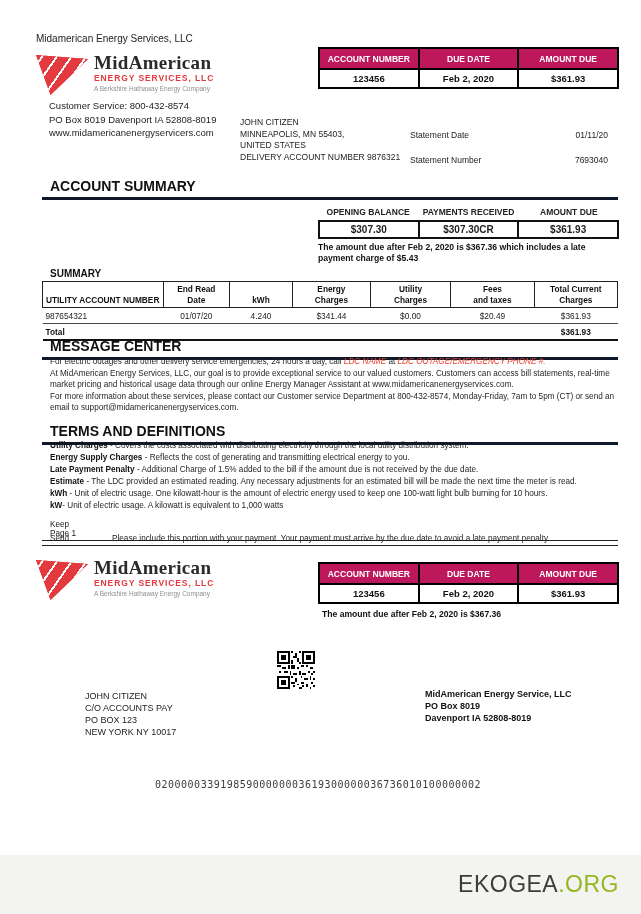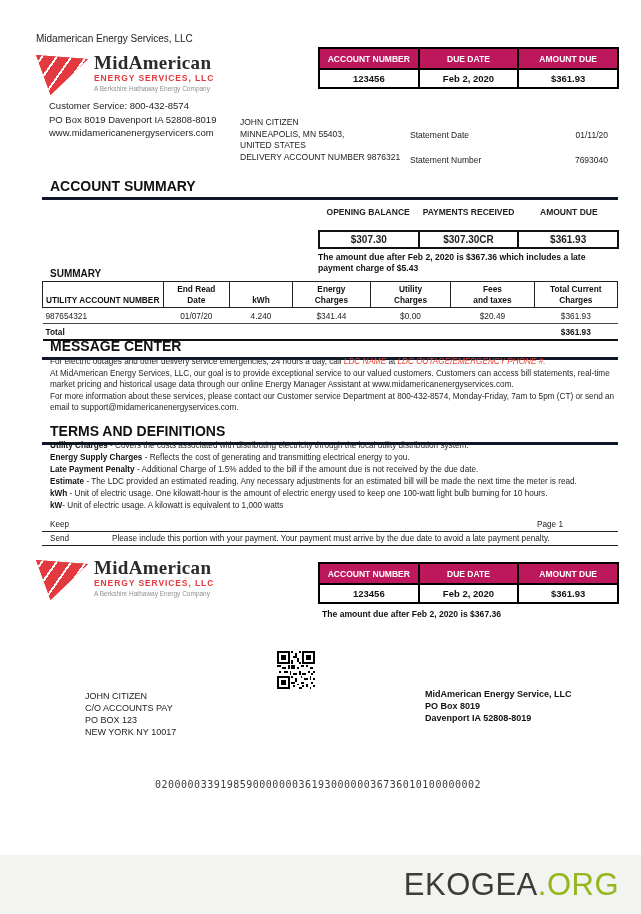--- a/index.html
+++ b/index.html
@@ -40,55 +40,55 @@
 
   .section-h {
     left:42px; width:576px; font-size:14px; font-weight:bold; color:#111;
     padding:0 0 3px 8px; border-bottom:3px solid #0f172a;
   }
 
   
   .bal { left:318px; top:207px; width:301px; }
   .bal-heads { display:flex; font-size:8.5px; font-weight:bold; }
   .bal-heads div { flex:1; text-align:center; }
-  .bal-vals { display:flex; border:2px solid #111; margin-top:13px; }
+  .bal-vals { display:flex; border:2px solid #111; margin-top:3px; }
   .bal-vals div { flex:1; text-align:center; font-size:10px; font-weight:bold; padding:2px 0; border-right:2px solid #111; }
   .bal-vals div:last-child { border-right:none; }
   .bal-note { margin-top:3px; font-size:8.6px; font-weight:bold; line-height:11px; color:#111; }
 
   .summary-title { left:50px; top:268px; font-size:10px; font-weight:bold; color:#111; }
   .sum-table { left:42px; top:281px; width:576px; border-collapse:collapse; table-layout:fixed; }
   .sum-table th { border:1px solid #222; font-size:8.3px; font-weight:bold; vertical-align:bottom; text-align:center; padding:2px 3px; line-height:10.5px; color:#111; }
   .sum-table th.first { text-align:left; }
   .sum-table td { font-size:8.3px; padding:2.5px 3px; text-align:center; border-bottom:1px solid #444; color:#1c1c1c; }
   .sum-table td.first { text-align:left; }
   .sum-table tr.total td { font-weight:bold; border-bottom:2px solid #111; color:#111; }
 
   .msg-body { left:50px; top:356px; width:568px; font-size:8.2px; line-height:11.6px; color:#1f1f1f; }
   .red-it { color:#e8402d; font-style:italic; }
 
   .terms-body { left:50px; top:440px; width:568px; font-size:8.2px; line-height:11.9px; color:#1f1f1f; }
   .terms-body b { color:#111; }
 
   .stub-row { left:42px; width:576px; display:flex; font-size:8.2px; color:#1c1c1c; border-bottom:1px solid #222; padding:0 0 2px 8px; }
-  .stub-keep { top:520px; justify-content:space-between; padding-right:55px; }
+  .stub-keep { top:520px; justify-content:space-between; padding-right:55px;flex-direction:column; }
   .stub-send { top:534px; }
   .send-label { width:62px; }
 
   .bot-note { left:322px; top:609px; font-size:8.6px; font-weight:bold; color:#111; }
 
   .qr { left:277px; top:651px; width:38px; height:38px; }
 
   .payer { left:85px; top:690px; font-size:9px; line-height:12px; color:#1c1c1c; }
   .payee { left:425px; top:688px; font-size:9px; line-height:12px; font-weight:bold; color:#111; }
 
   .ocr { left:155px; top:779px; font-family:"DejaVu Sans Mono", monospace; font-size:10px; letter-spacing:0.5px; color:#3b3b3b; }
 
   .footer { left:0; bottom:0; width:641px; height:59px; background:#f3f3f1; display:flex; align-items:center; justify-content:flex-end; padding-right:22px; }
-  .footer .brand { font-size:31px; color:#3c3c3a; letter-spacing:0.5px; }
+  .footer .brand { font-size:23px; color:#3c3c3a; letter-spacing:0.5px; }
   .footer .brand .org { color:#94b71e; }
 </style>
 </head>
 <body>
 
 <div class="sheet">
 
   <div class="abs company-top">Midamerican Energy Services, LLC</div>
 
   <div class="abs logo" style="left:36px; top:53px;">

